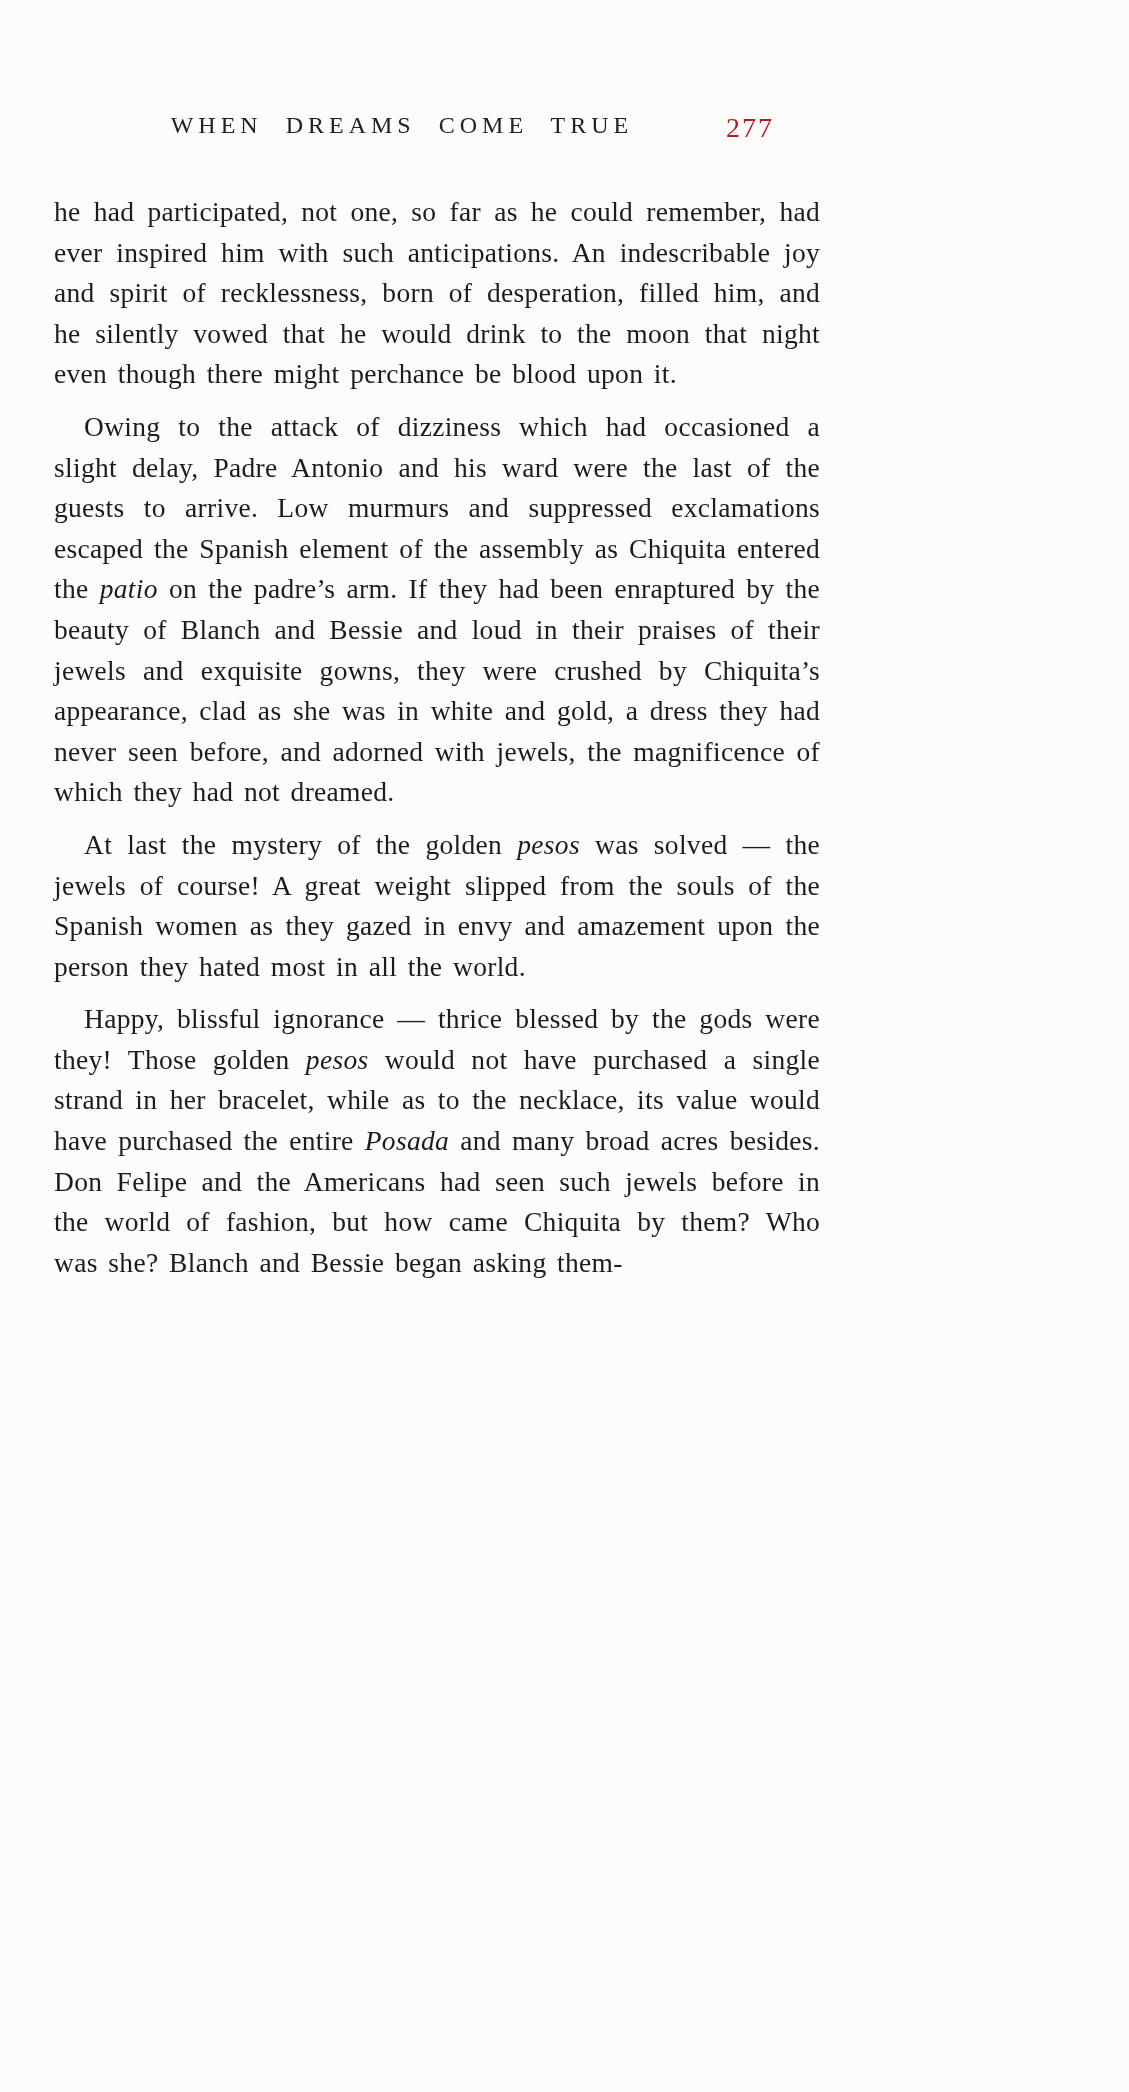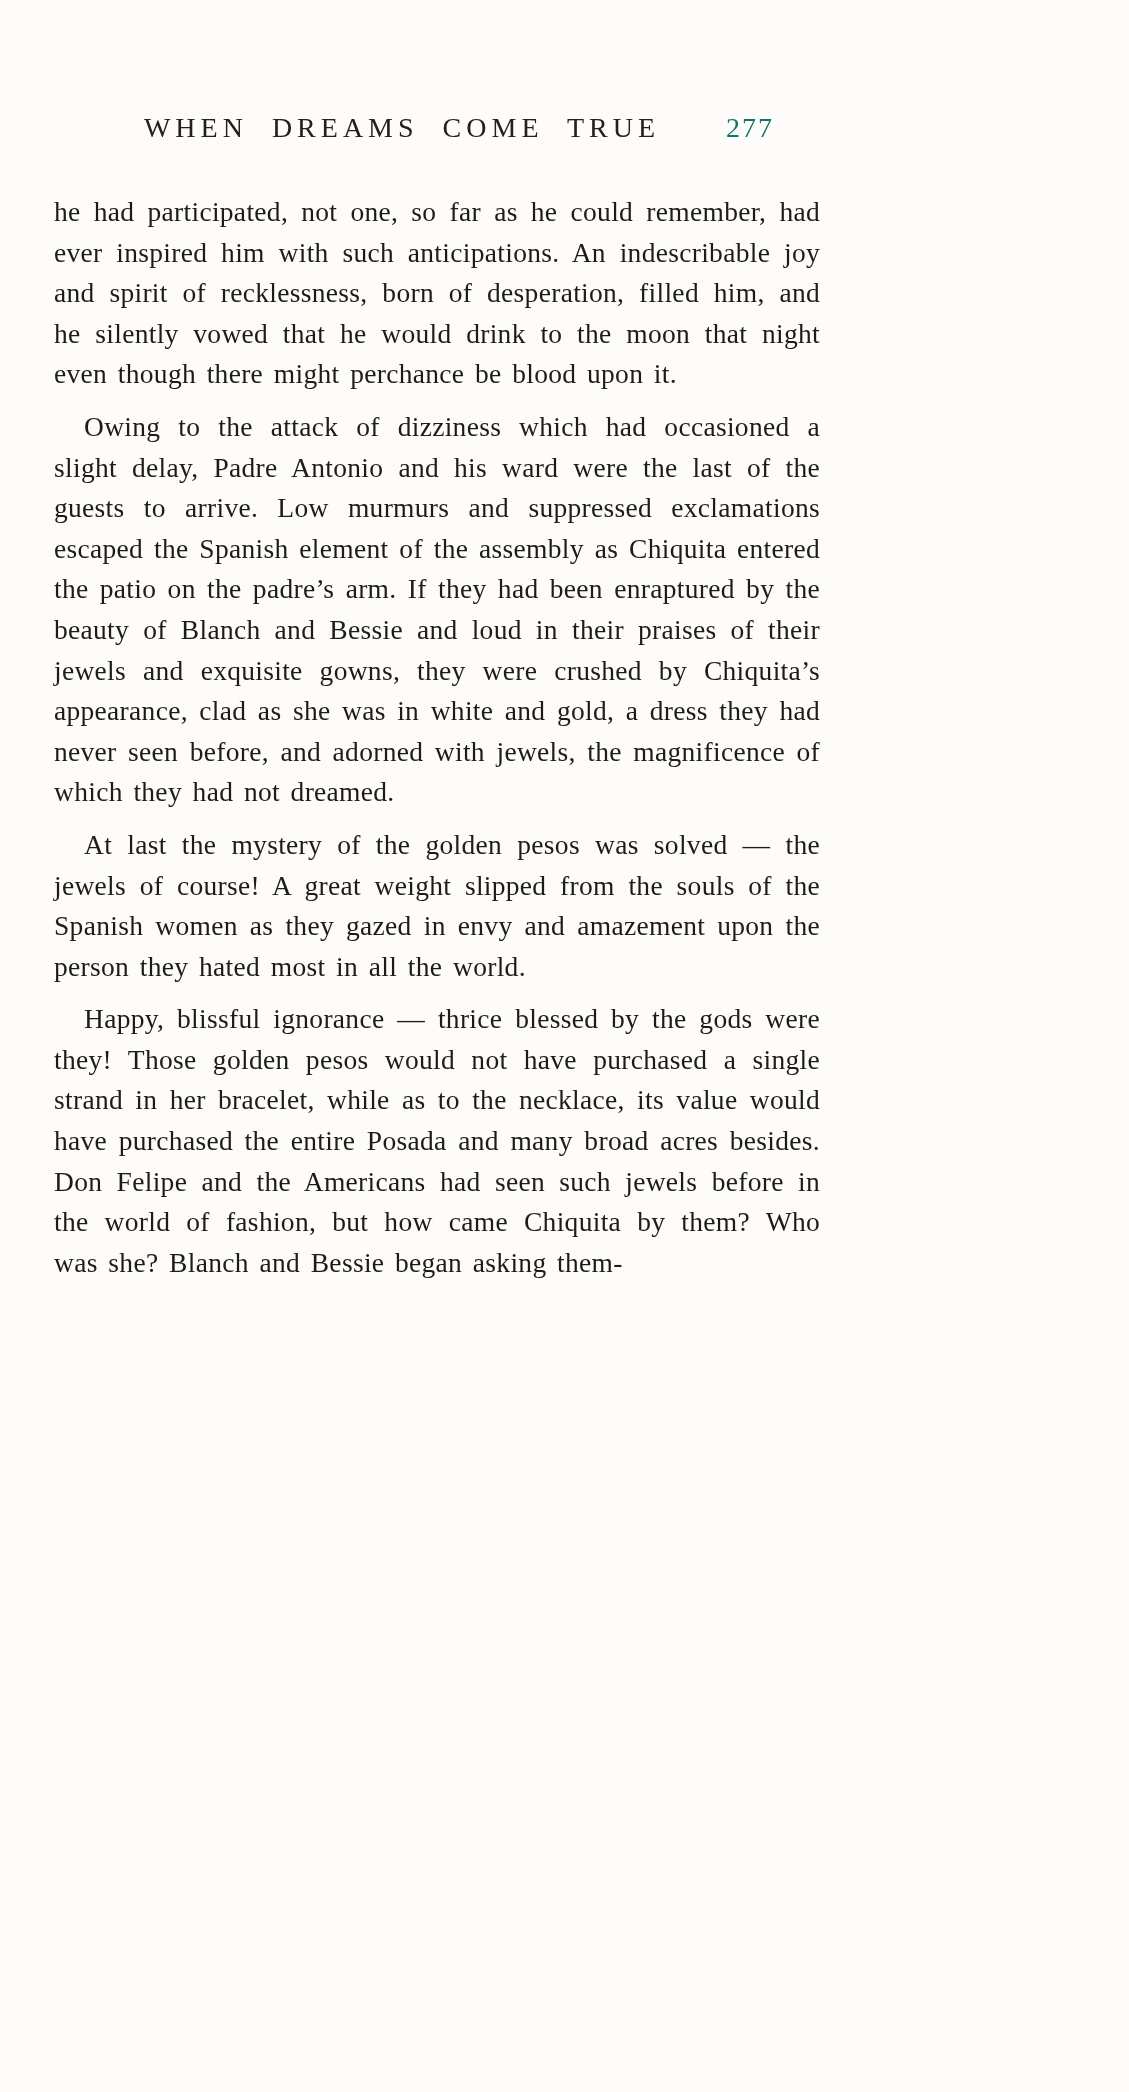--- a/index.html
+++ b/index.html
@@ -27,46 +27,47 @@
     width: 790px;
   }
   .header {
     position: relative;
     height: 44px;
     margin-bottom: 36px;
   }
   .title {
     display: block;
     text-align: center;
-    font-size: 28px;
+    font-size: 24px;
     letter-spacing: 5px;
     word-spacing: 12px;
     color: #23211e;
     padding-right: 70px; 
   }
   .page-number {
     position: absolute;
     right: 58px;
     top: 0;
     font-size: 28px;
     letter-spacing: 2px;
-    color: #0f766e;
+    color: #b91c1c;
   }
   .body-text p.para {
     margin: 12px;
     text-align: justify;
     font-size: 27.5px;
     line-height: 40.6px;
     word-spacing: 3.5px;
     letter-spacing: 0.3px;
   }
   .body-text p.para.indent {
     text-indent: 30px;
   }
   .body-text .italic {
+    font-style: italic;
   }
 </style>
 </head>
 <body>
 
 <div class="page">
   <div class="content">
     <div class="header">
       <span class="title">WHEN DREAMS COME TRUE</span>
       <span class="page-number">277</span>

